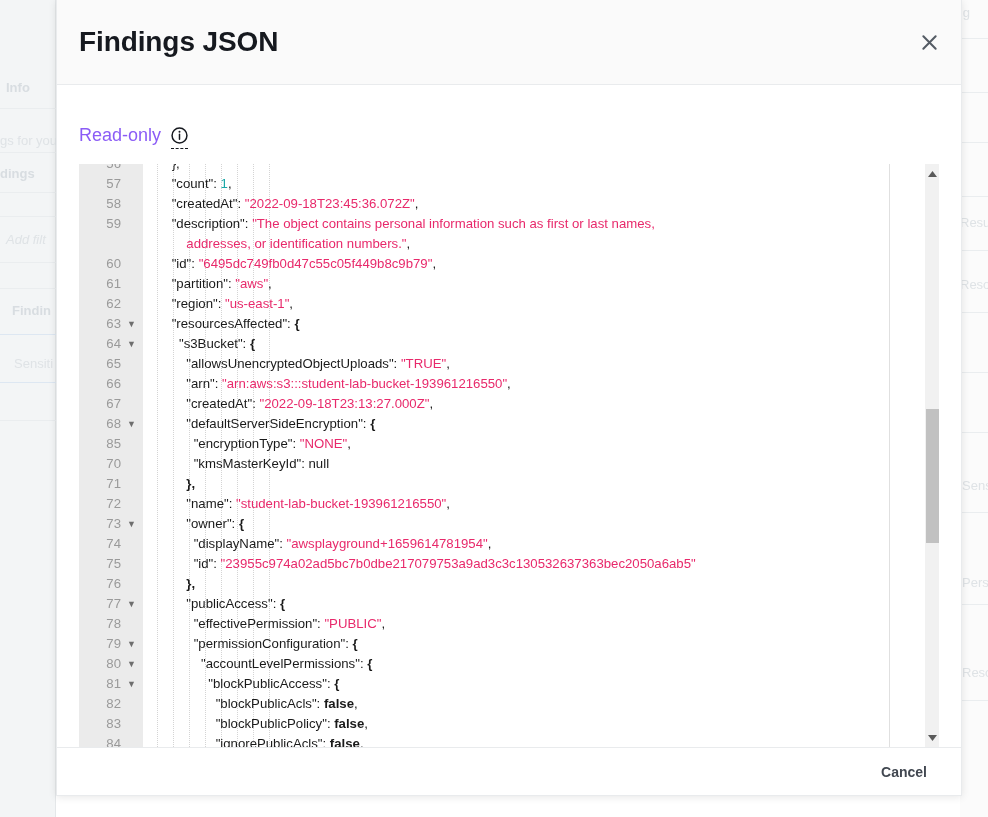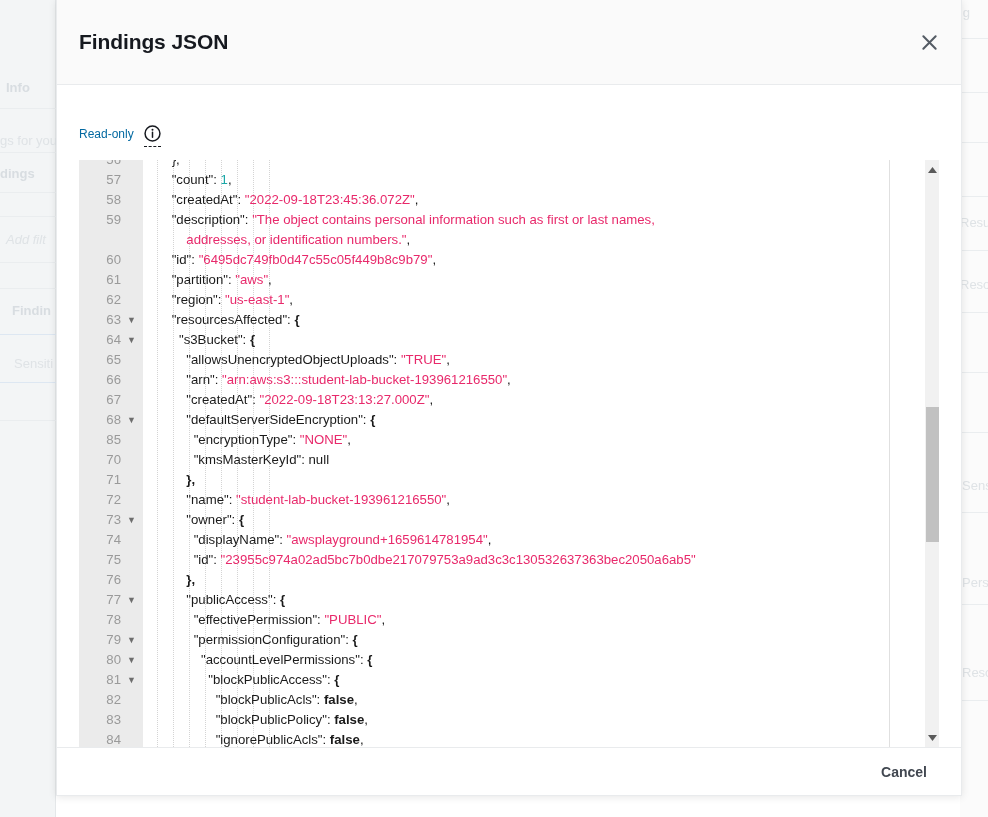--- a/index.html
+++ b/index.html
@@ -57,21 +57,21 @@
     height: 85px;
     background: #fafafa;
     border-bottom: 1px solid #e9ebed;
     display: flex;
     align-items: center;
     padding: 0 22px 0 22px;
     position: relative;
     flex: 0 0 auto;
   }
   .modal-title {
-    font-size: 21px;
+    font-size: 28px;
     font-weight: bold;
     color: #16191f;
     letter-spacing: -0.1px;
   }
   .close-btn {
     position: absolute;
     right: 14px; top: 50%;
     transform: translateY(-50%);
     width: 36px; height: 36px;
     display: flex; align-items: center; justify-content: center;
@@ -89,22 +89,22 @@
     background: #ffffff;
   }
   .readonly-row {
     display: flex;
     align-items: center;
     gap: 10px;
     padding: 40px 0 18px 0;
     flex: 0 0 auto;
   }
   .readonly-label {
-    font-size: 12px;
-    color: #0369a1;
+    font-size: 18px;
+    color: #8b5cf6;
   }
   .info-icon {
     position: relative;
     width: 17px; height: 17px;
     cursor: pointer;
     display: inline-block;
   }
   .info-icon svg { display:block; }
   .info-icon::after {
     content: "";

